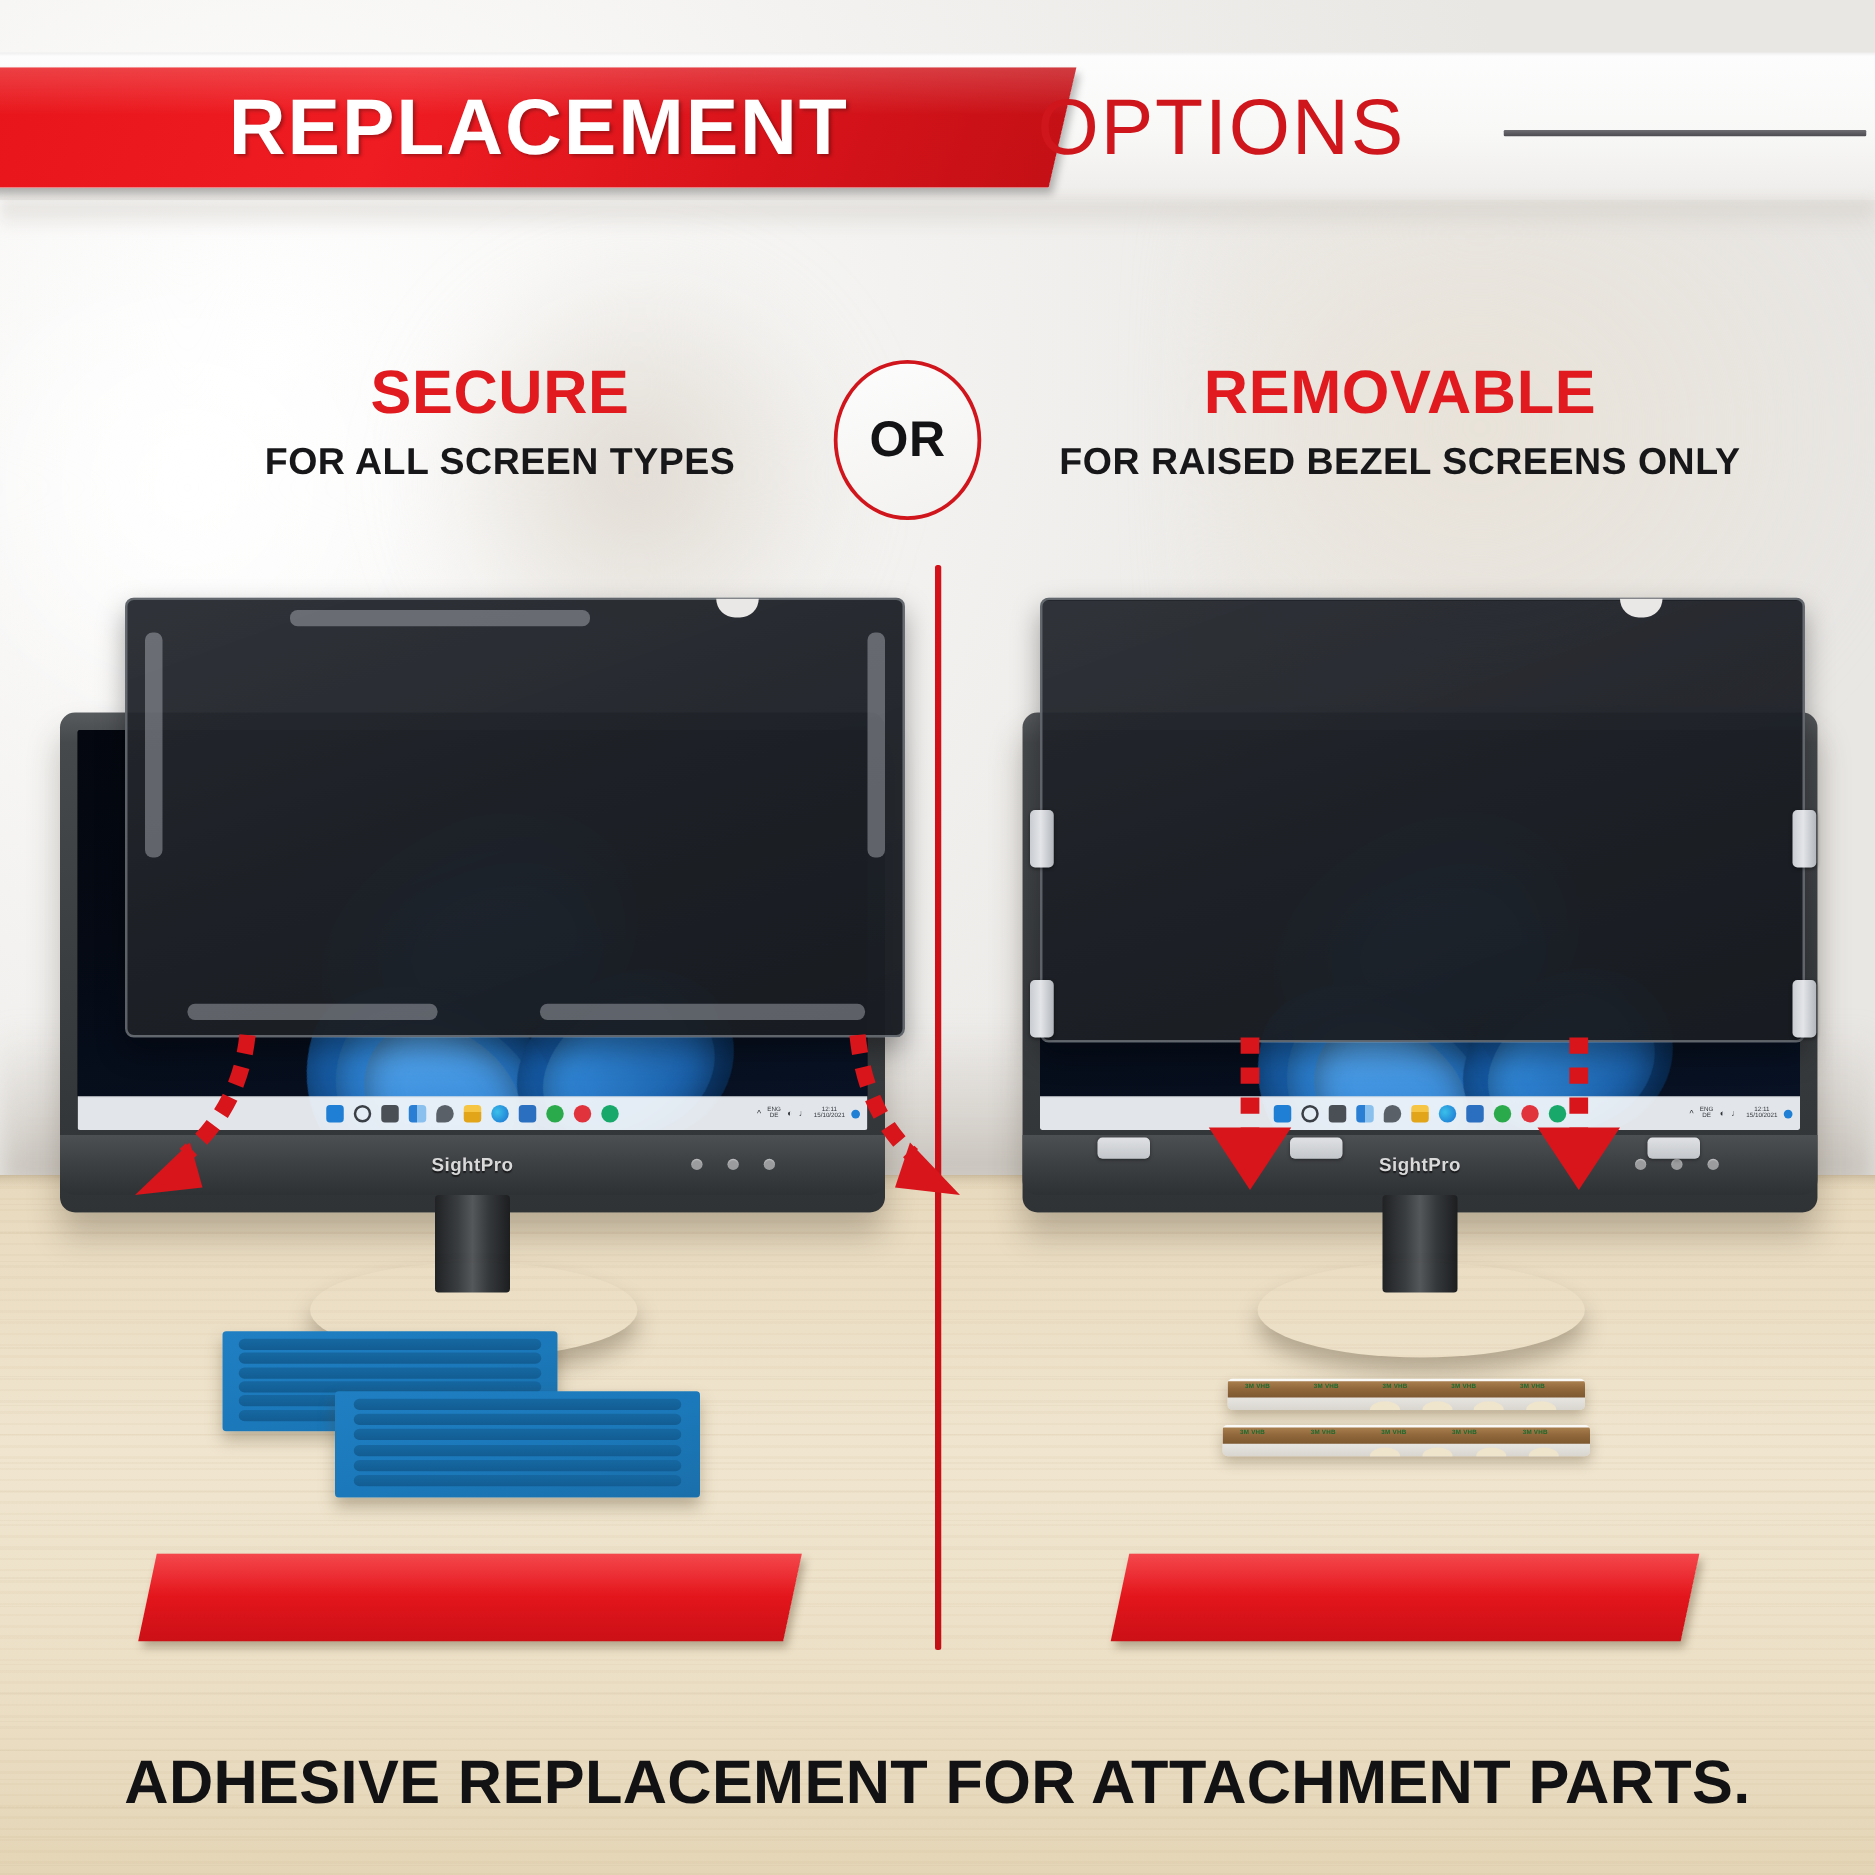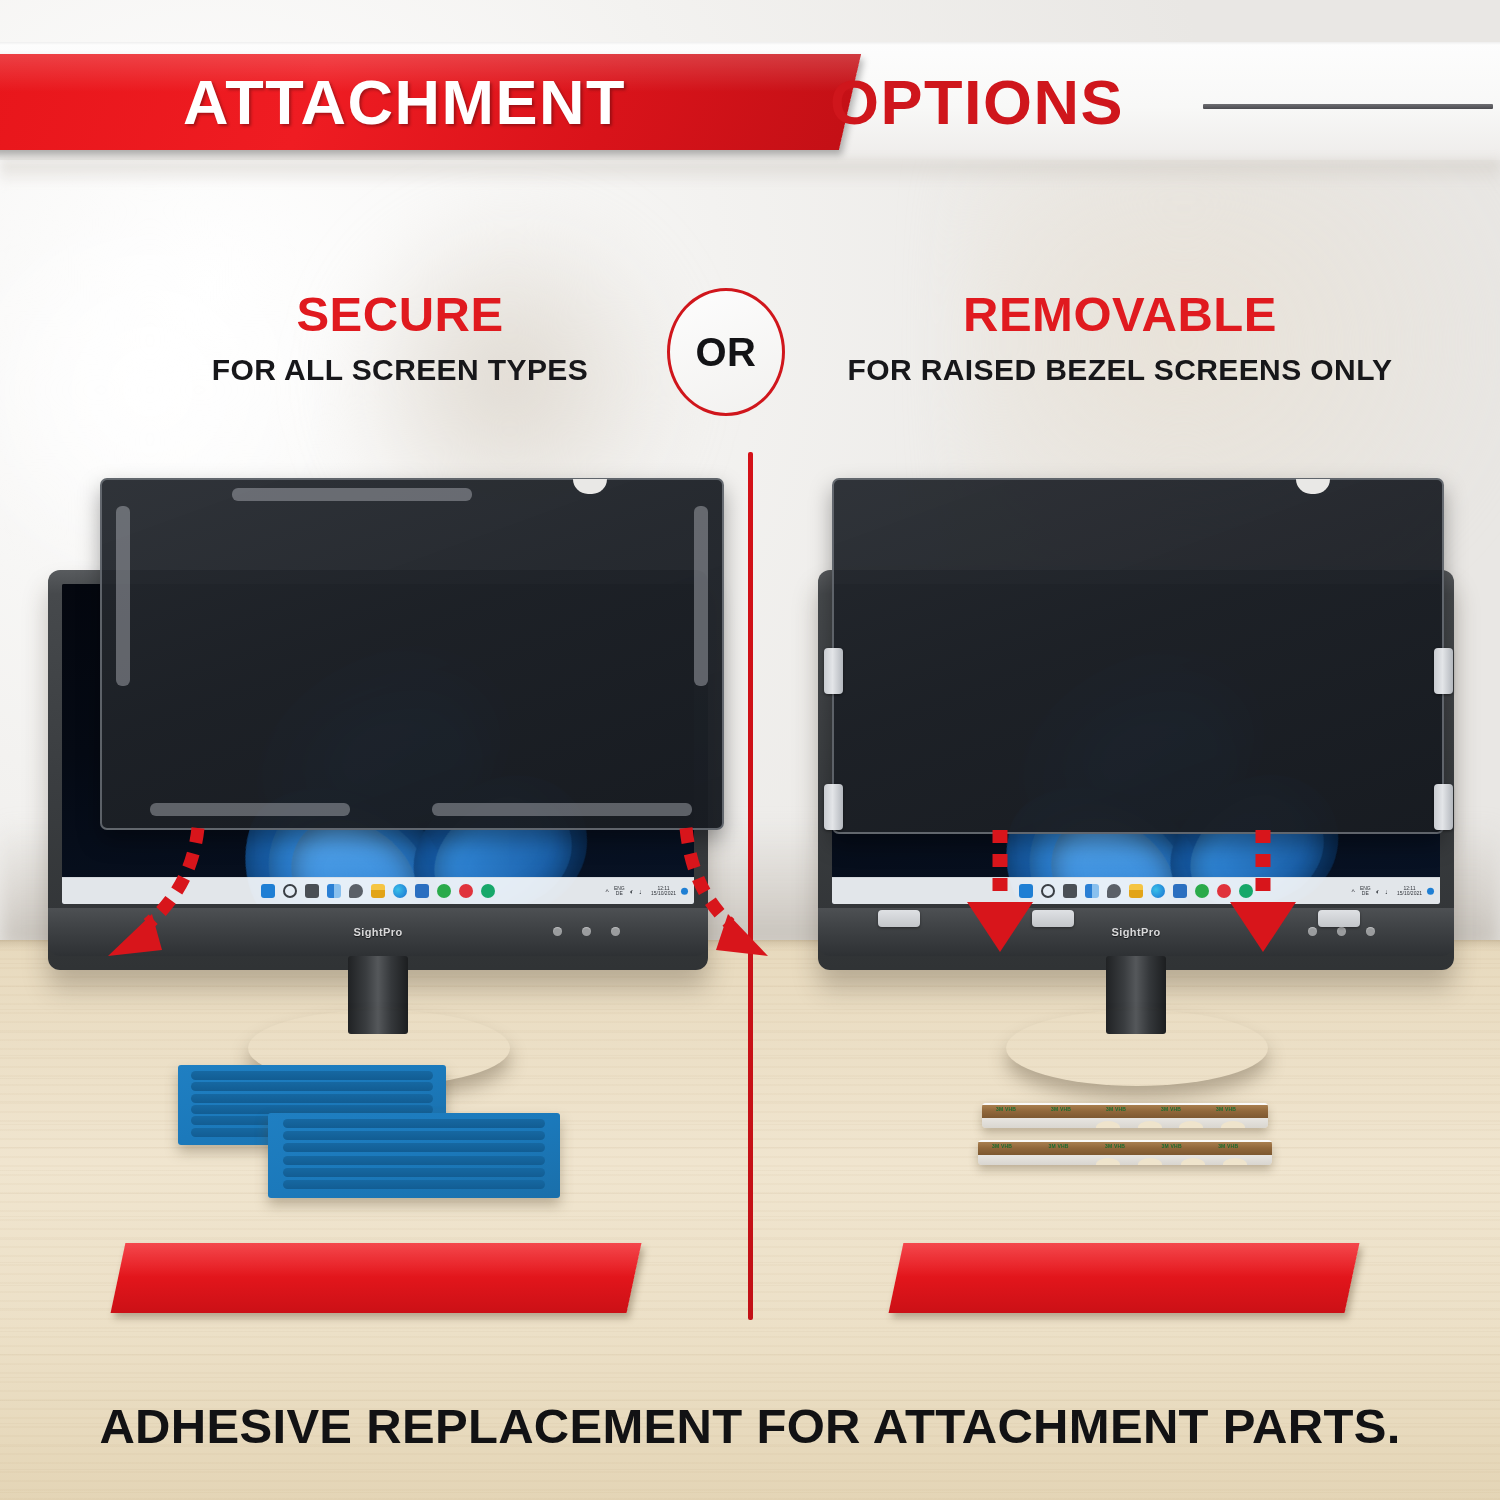--- a/index.html
+++ b/index.html
@@ -82,21 +82,21 @@
   .hdr-title-left{
     position:absolute;left:183px;top:60px;width:640px;height:84px;
     display:flex;align-items:center;
     color:#ffffff;font-weight:700;font-size:63px;letter-spacing:1.5px;
     text-shadow:2px 2px 3px rgba(0,0,0,0.30);
     white-space:nowrap;
   }
   .hdr-title-right{
     position:absolute;left:830px;top:60px;height:84px;
     display:flex;align-items:center;
-    color:#cf161c;font-weight:700;font-size:63px;letter-spacing:1.5px;
+    color:#cf161c;font-weight:400;font-size:63px;letter-spacing:1.5px;
     white-space:nowrap;
   }
   .hdr-rule{
     position:absolute;left:1203px;top:104px;width:290px;height:5px;
     background:linear-gradient(180deg,#6e6e72,#4b4b50);
     border-radius:1px;
   }
   .header-band-bot{
     position:absolute;left:0;top:160px;width:1500px;height:26px;
     background:linear-gradient(180deg,rgba(205,200,193,0.55),rgba(205,200,193,0));
@@ -137,21 +137,21 @@
     position:absolute;overflow:hidden;background:#0b0d10;
     border-radius:2px;
   }
   .mon-chin{
     position:absolute;left:0;
     background:linear-gradient(180deg,#4d5053 0%,#3e4144 45%,#2e3134 100%);
     border-radius:0 0 12px 12px;
     display:flex;align-items:center;justify-content:center;
   }
   .mon-brand{
-    color:#d9d9da;font-size:11px;font-weight:600;letter-spacing:0.4px;
+    color:#d9d9da;font-size:15px;font-weight:600;letter-spacing:0.4px;
     text-shadow:0 1px 1px rgba(0,0,0,0.6);
   }
   .mon-dots{position:absolute;display:flex;gap:20px;align-items:center;}
   .mon-dots i{width:9px;height:9px;border-radius:50%;background:#9a9c9e;display:block;
     box-shadow:inset 0 1px 1px rgba(255,255,255,0.35);}
   .stand-neck{
     position:absolute;
     background:linear-gradient(90deg,#202224 0%,#3a3d40 30%,#55585b 50%,#35383b 72%,#1c1e20 100%);
     border-radius:3px;
   }
@@ -284,21 +284,21 @@
     <div class="bg-blur-c"></div>
     <div class="bg-shelf"></div>
   </div>
   <div class="desk"></div>
   <div class="desk-edge-top"></div>
 
   <div class="header"></div>
   <div class="header-band-top"></div>
   <div class="header-band-bot"></div>
   <div class="hdr-red"></div>
-  <div class="hdr-title-left">ATTACHMENT</div>
+  <div class="hdr-title-left">REPLACEMENT</div>
   <div class="hdr-title-right">OPTIONS</div>
   <div class="hdr-rule"></div>
 
   <div class="sub" id="sub-right">
     <div class="sub-main">REMOVABLE</div>
     <div class="sub-sub">FOR RAISED BEZEL SCREENS ONLY</div>
   </div>
   <div class="sub" id="sub-left">
     <div class="sub-main">SECURE</div>
     <div class="sub-sub">FOR ALL SCREEN TYPES</div>

